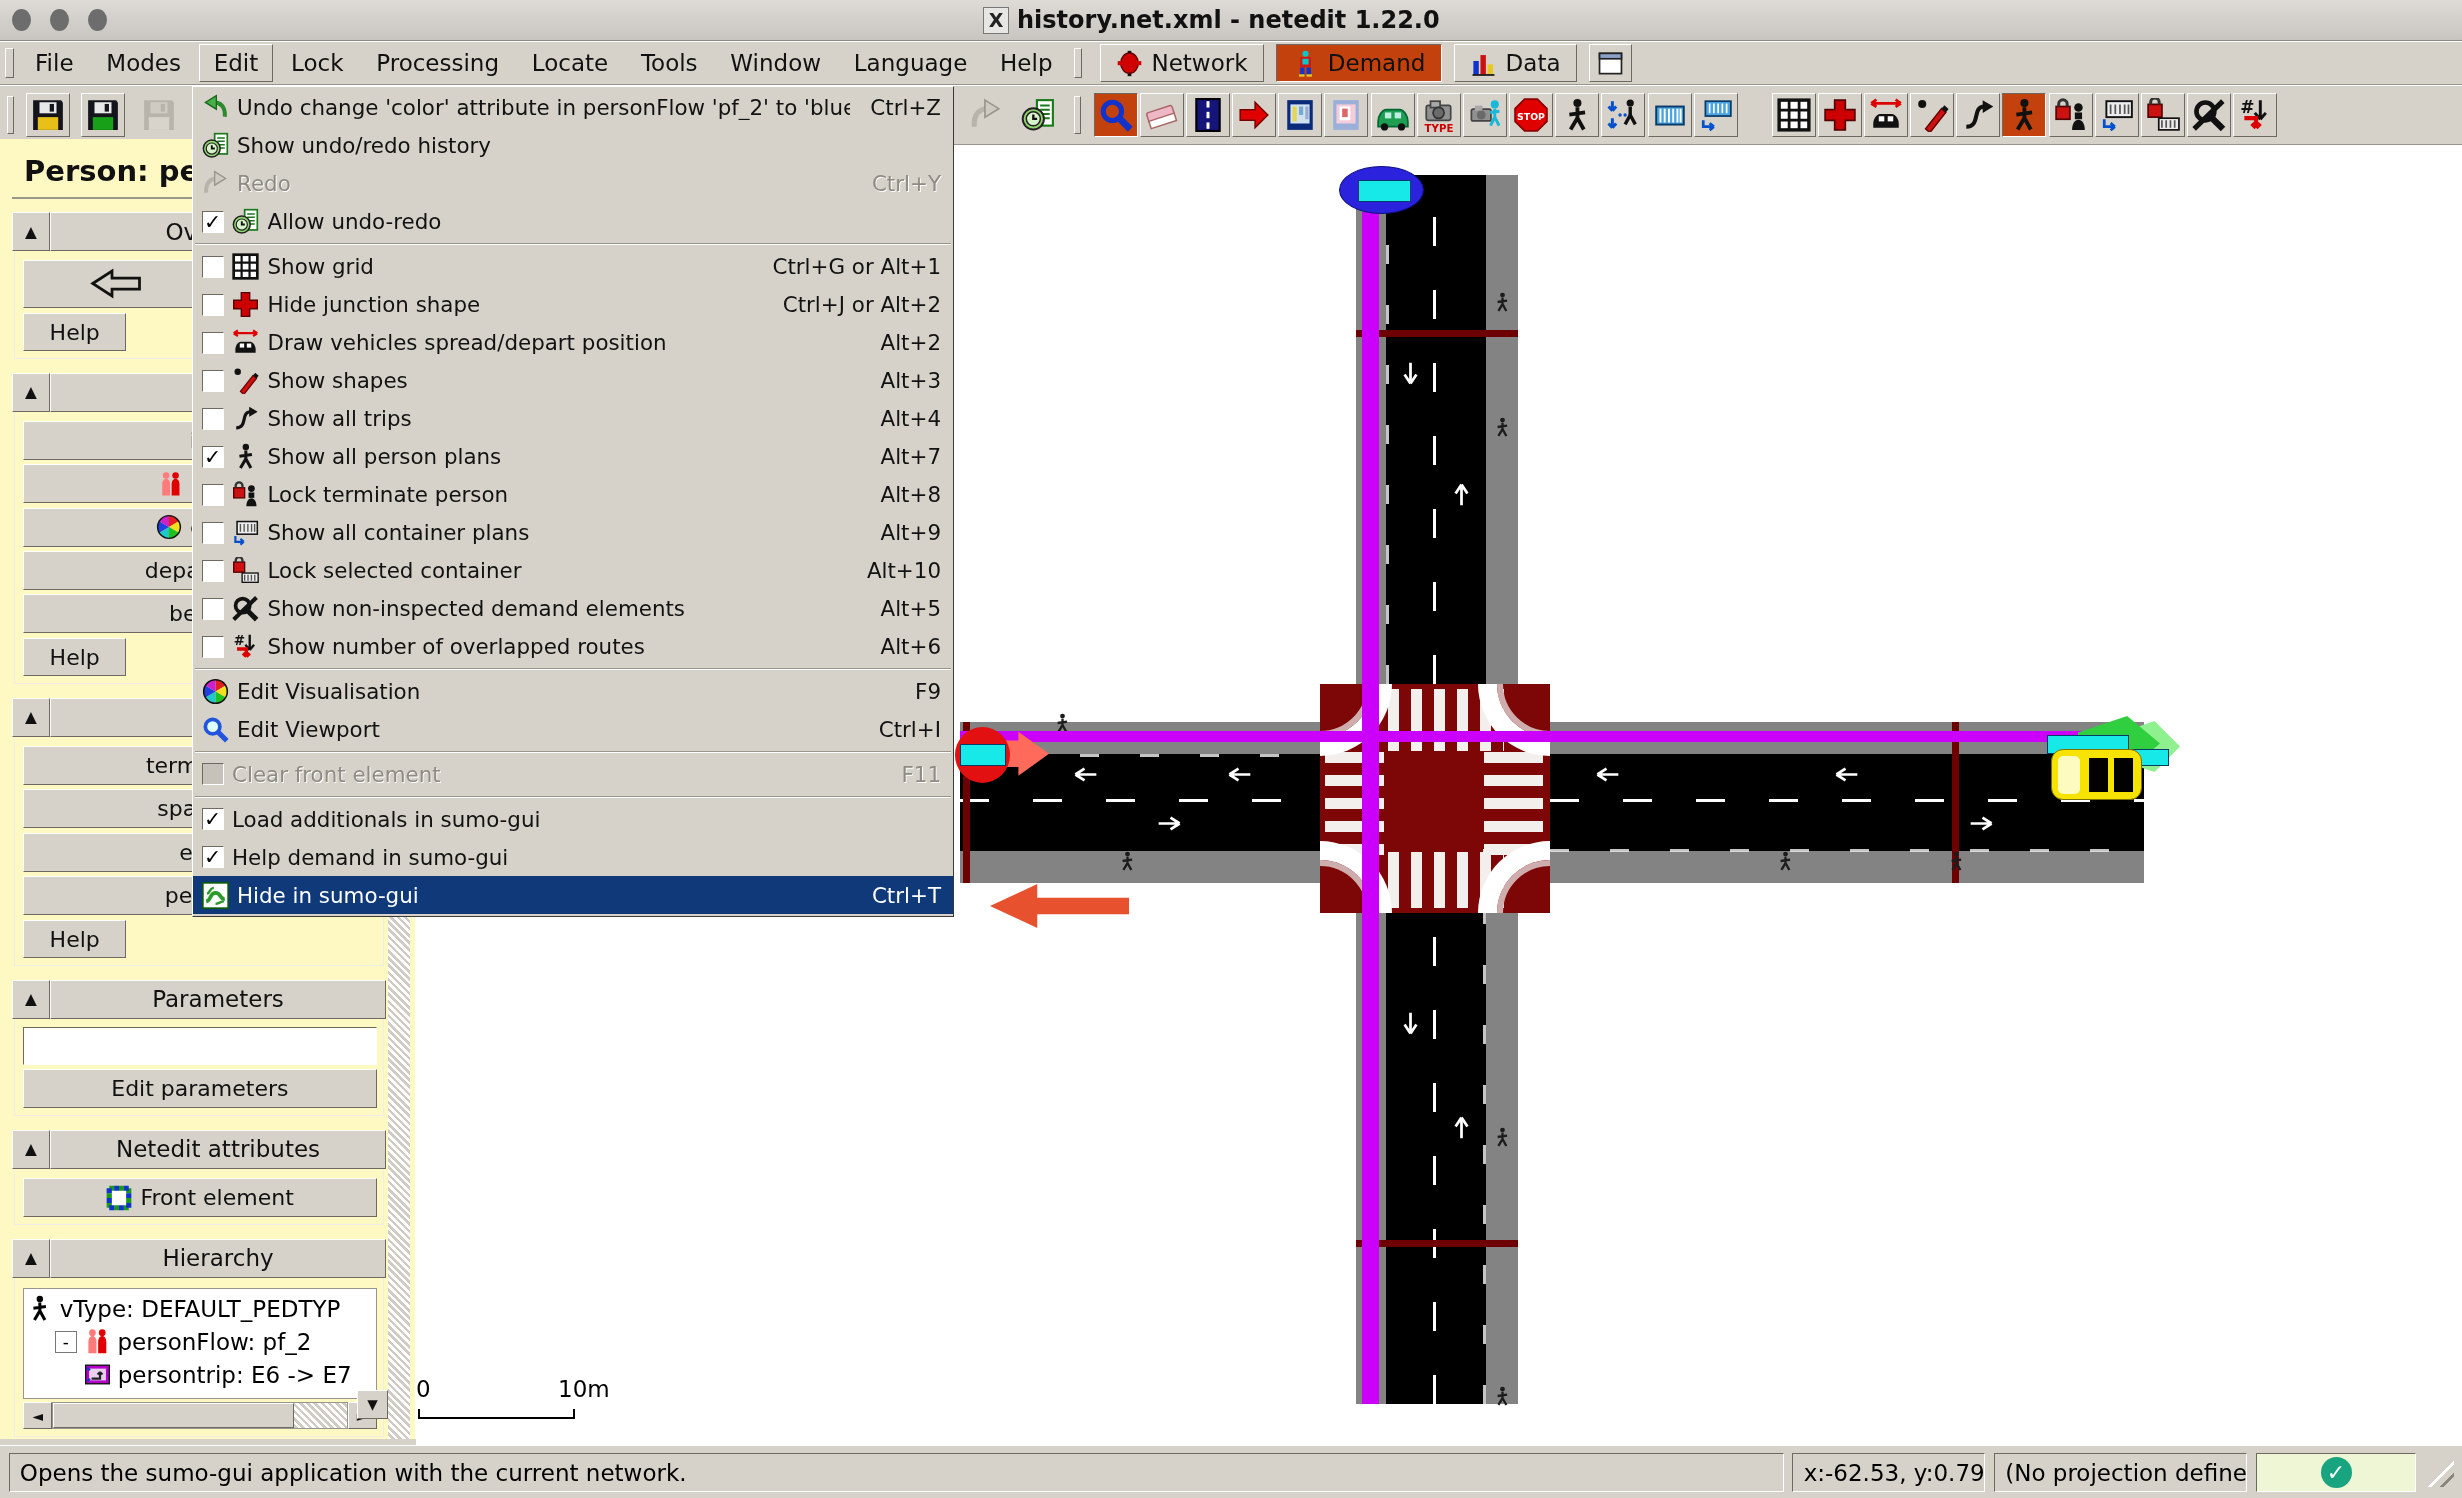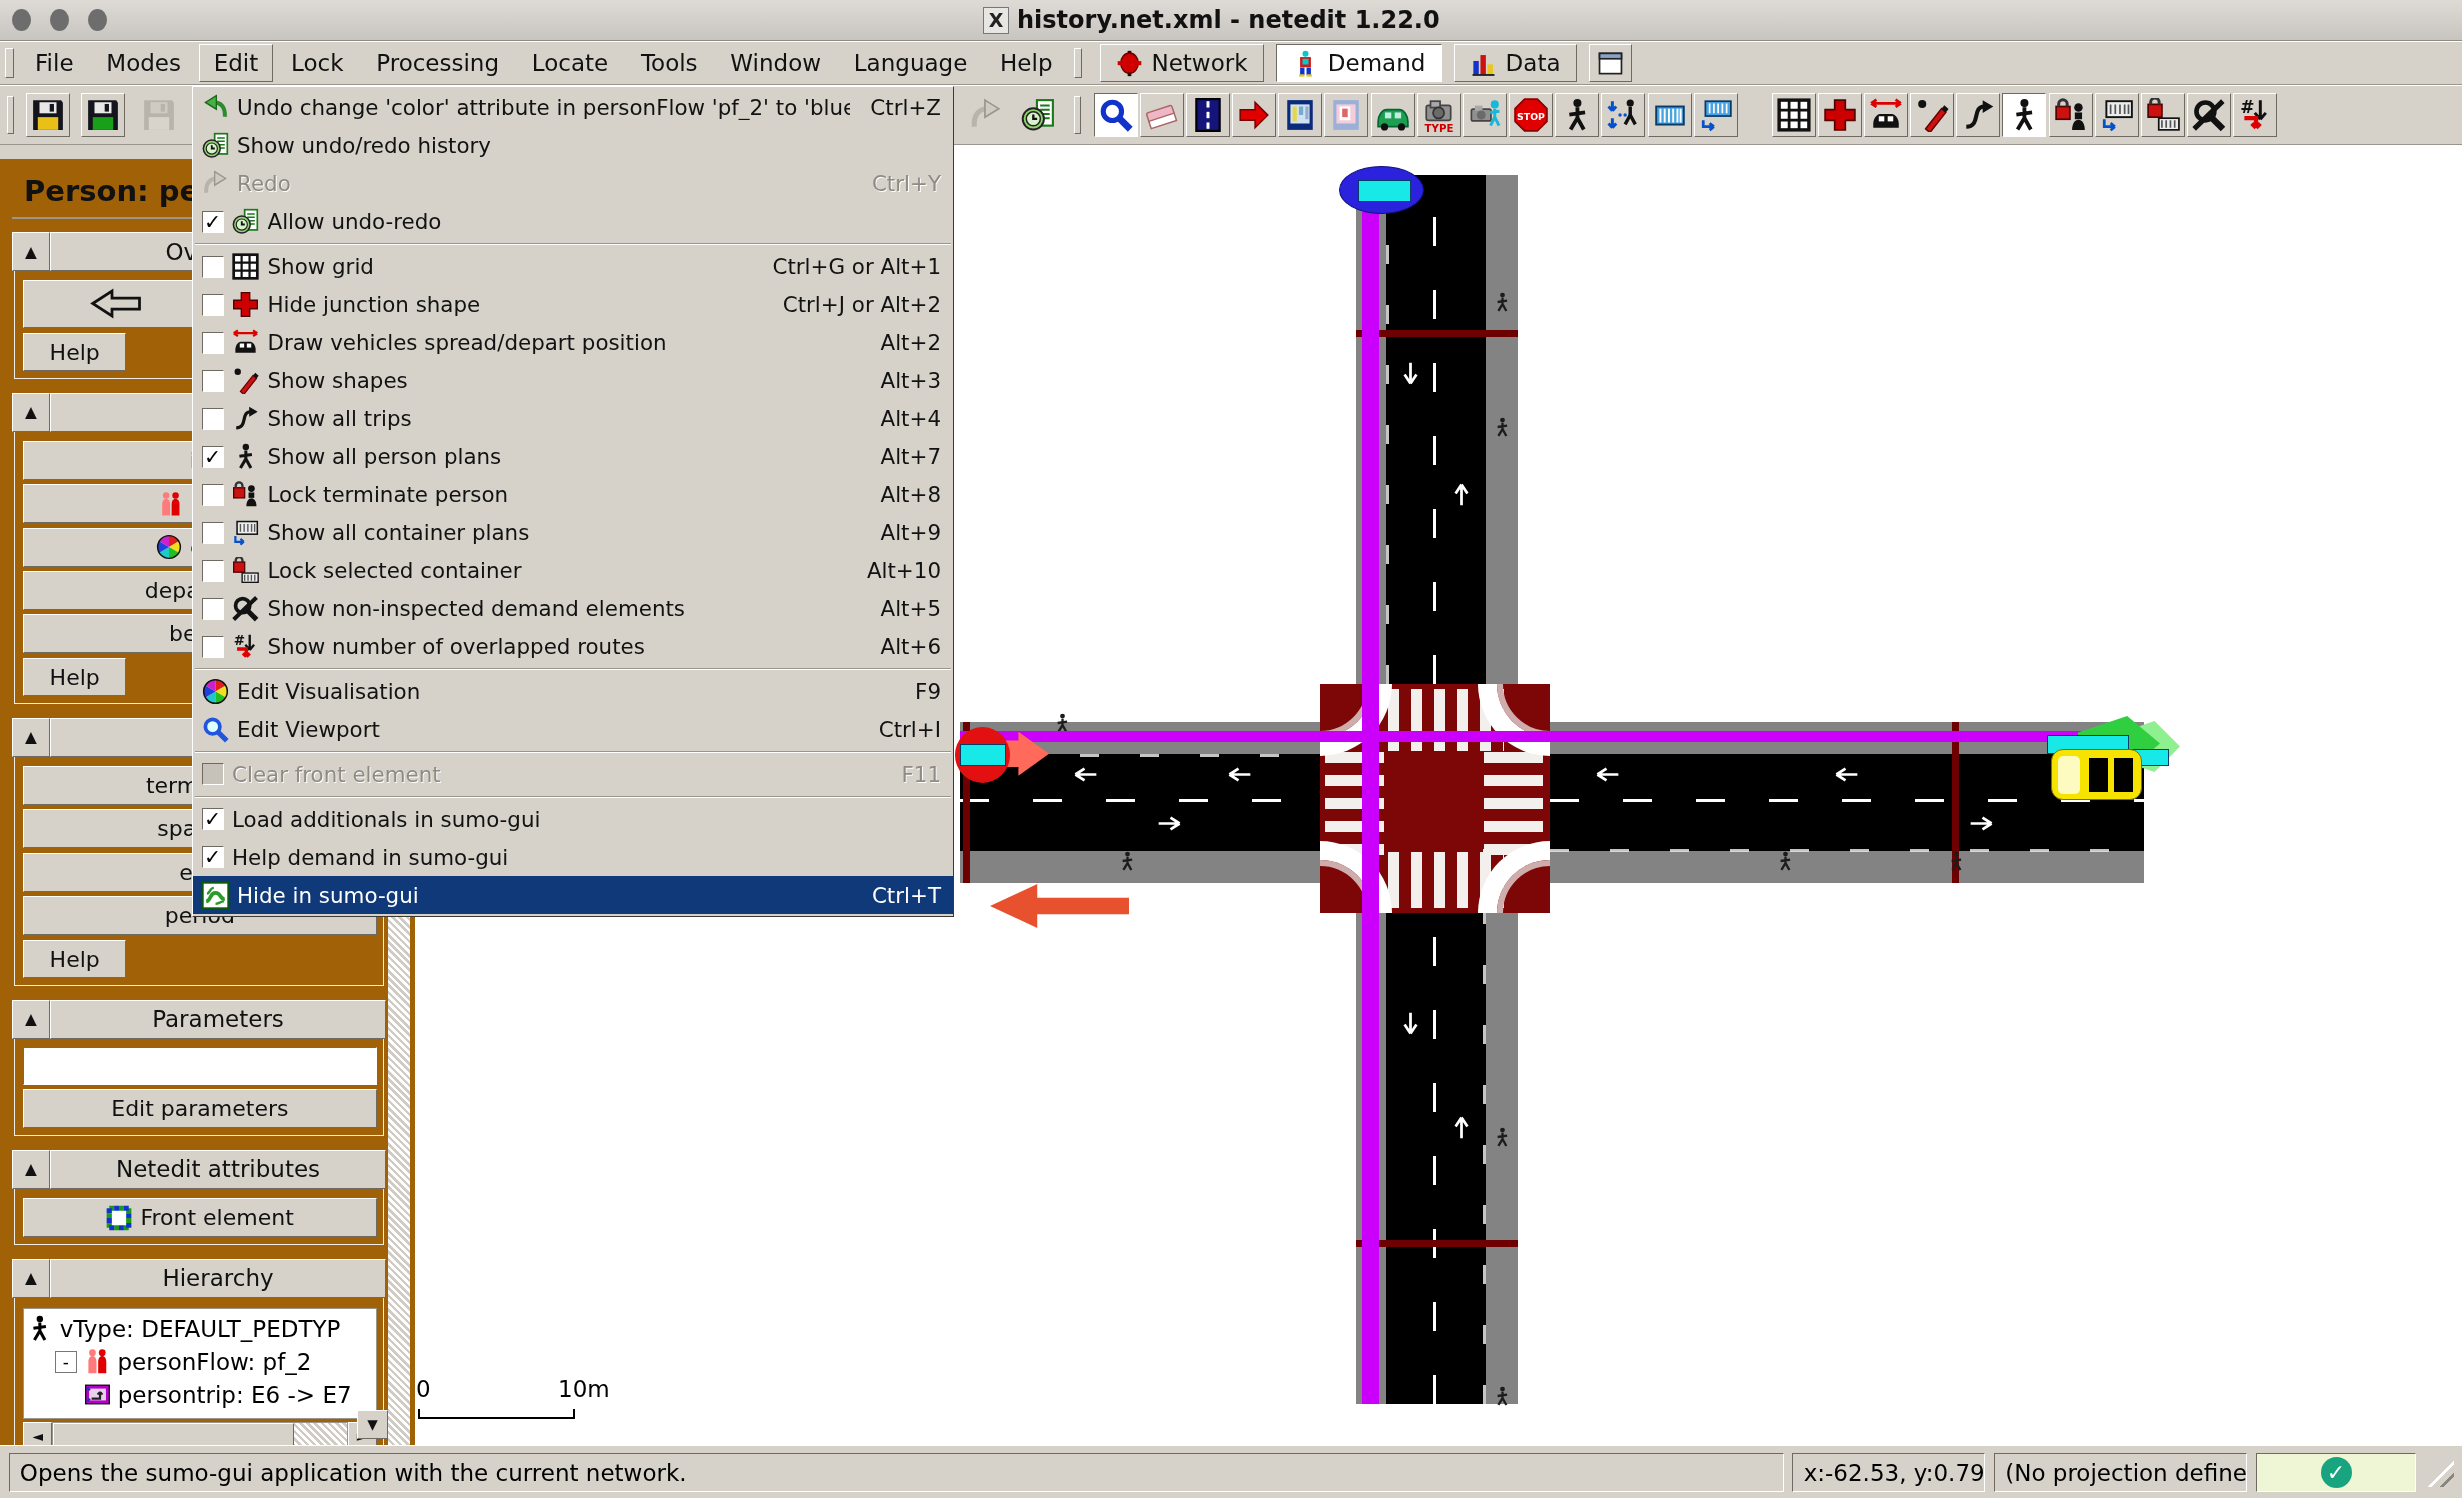--- a/index.html
+++ b/index.html
@@ -4,21 +4,21 @@
 <style>
   *{box-sizing:border-box;margin:0;padding:0}
   html,body{width:2462px;height:1499px}
   body{font-family:"DejaVu Sans","Liberation Sans",sans-serif;background:#d6d2ca;position:relative;overflow:hidden}
   #app{position:absolute;inset:0;width:2462px;height:1499px;background:#d6d2ca}
 
   
   .raised{border-top:1.7px solid #ffffff;border-left:1.7px solid #ffffff;border-right:1.7px solid #6e6a62;border-bottom:1.7px solid #6e6a62;background:#d6d2ca}
   .sunken{border-top:1.7px solid #6e6a62;border-left:1.7px solid #6e6a62;border-right:1.7px solid #ffffff;border-bottom:1.7px solid #ffffff;background:#ffffff}
   .btn{display:flex;align-items:center;justify-content:center;gap:8.5px;font-size:22px;color:#111;cursor:default;white-space:nowrap;overflow:hidden}
-  .pressed{border-top:1.7px solid #6e6a62;border-left:1.7px solid #6e6a62;border-right:1.7px solid #ffffff;border-bottom:1.7px solid #ffffff;background:#ffffff}
+  .pressed{border-top:1.7px solid #6e6a62;border-left:1.7px solid #6e6a62;border-right:1.7px solid #ffffff;border-bottom:1.7px solid #ffffff;background:#c2410c}
   .grip{width:8.5px;height:70%;border-top:1.7px solid #fff;border-left:1.7px solid #fff;border-right:1.7px solid #6e6a62;border-bottom:1.7px solid #6e6a62;margin:0 5.1px}
   .icon{display:inline-flex;align-items:center;justify-content:center}
   .icon svg{width:100%;height:100%}
 
   
   #titlebar{position:absolute;left:0;top:0;width:2462px;height:41px;background:linear-gradient(#dedbd6,#c8c5c0);border-bottom:0.9px solid #8e8b85;display:flex;align-items:center}
   .windots{display:flex;gap:19px;margin-left:12px}
   .windots .dot{width:19px;height:22px;border-radius:50%;background:#6d6d6d}
   #titletext{position:absolute;left:1017px;top:6px;font-size:24px;font-weight:bold;color:#111}
   #titleicon{position:absolute;left:983px;top:6.8px;width:26px;height:27px;background:#e8e6e2;border:1.7px solid #777;color:#222;font-size:19px;font-weight:bold;display:flex;align-items:center;justify-content:center}
@@ -31,21 +31,21 @@
   .supermode .icon{width:27px;height:27px}
 
   
   #toolbar{position:absolute;left:0;top:85px;width:2462px;height:60px;background:#d6d2ca;border-top:1.7px solid #fff;border-bottom:1.7px solid #9a968e;display:block}
   .tbtn{position:absolute;top:6.8px;width:44px;height:44px}
   .tbtn .icon{width:34px;height:34px}
   .tbtn.flat{border-color:transparent;background:transparent}
   .vgrip{position:absolute;top:10.3px;width:6.8px;height:38px;border-top:1.7px solid #fff;border-left:1.7px solid #fff;border-right:1.7px solid #6e6a62;border-bottom:1.7px solid #6e6a62}
 
   
-  #sidebar{position:absolute;left:0;top:159px;width:416px;height:1300px;background:#a16207;border-right:1.7px solid #fff;padding:8.5px 0 0 12px;overflow:hidden}
+  #sidebar{position:absolute;left:0;top:139px;width:416px;height:1300px;background:#fef9c3;border-right:1.7px solid #fff;padding:8.5px 0 0 12px;overflow:hidden}
   #sidebar-inner{width:374px}
   #frame-title{font-size:29px;font-weight:bold;color:#111;padding:6.8px 0 8.5px 12px;border-bottom:2.6px solid #9a968e;white-space:nowrap;overflow:hidden}
   .group{margin-top:13.7px;position:relative}
   .ghead{display:flex;align-items:stretch;height:39px}
   .gcollapse{width:38px;height:39px;font-size:15.4px;flex:none}
   .glabel{flex:1;height:39px;font-size:23px}
   .gbody{border-left:1.7px groove #efede8;border-right:1.7px groove #efede8;border-bottom:1.7px groove #efede8;padding:5.1px 6.8px 6.8px 8.5px;margin:0 1.7px}
   .rowbtn{height:39px;margin-top:4.3px;width:100%}
   .rowbtn .icon{width:26px;height:26px}
   .helpbtn{width:103px;height:38px;margin-top:5.1px}

